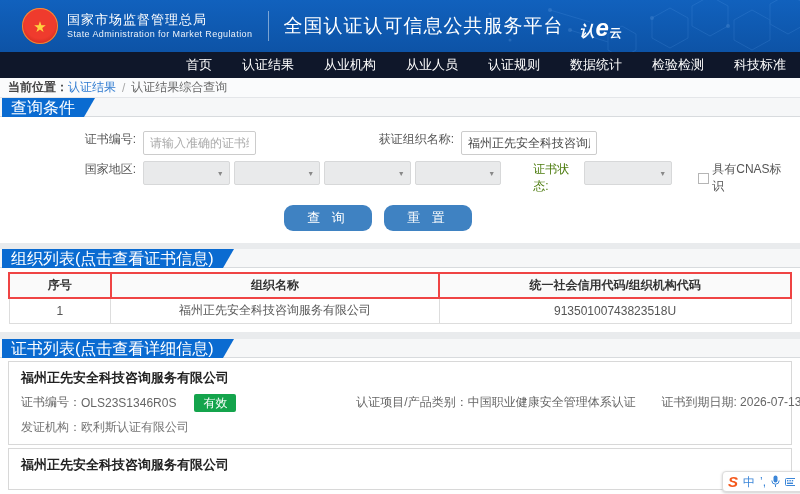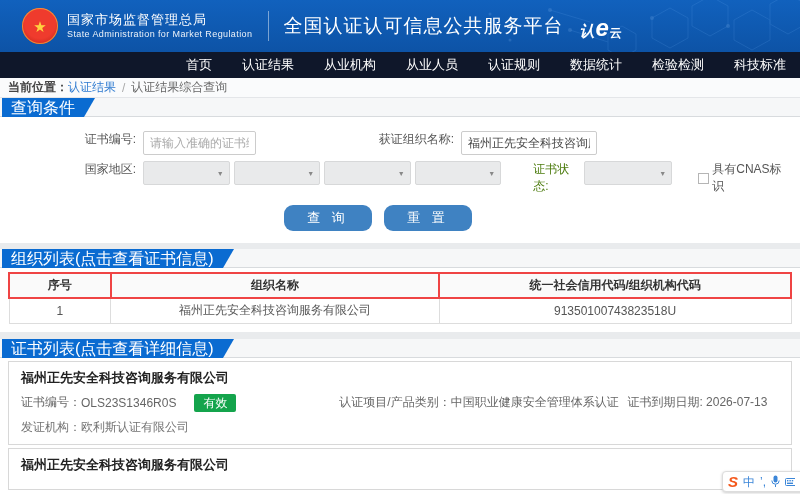--- a/index.html
+++ b/index.html
@@ -86,21 +86,21 @@
   table.org-table { width:100%; border-collapse:collapse; font-size:12px; }
   .org-table th {
     background:#fafafa; border:2px solid #ef4444; height:25px; font-weight:bold; color:#333;
   }
   .org-table td { border:1px solid #ddd; height:25px; text-align:center; color:#555; cursor:pointer; }
   .col-idx { width:13%; } .col-name { width:42%; } .col-code { width:45%; }
   
   .cert-panel { background:#fff; padding:3px 8px 8px 8px; }
   .cert-card { border:1px solid #d8d8d8; background:#fff; padding:7px 12px 8px 12px; margin-bottom:3px; cursor:pointer; }
   .cert-org { font-size:13px; font-weight:bold; color:#222; margin-bottom:7px; }
-  .cert-detail { display:grid; grid-template-columns:42% 38% 20%; align-items:center; color:#666; }
+  .cert-detail { display:grid; grid-template-columns:42% 38% 20%; align-items:center; color:#666;gap:17px; }
   .cert-no-group { display:flex; align-items:center; }
   .badge {
     background:#14a44c; color:#fff; font-size:12px; padding:2px 9px;
     border-radius:2px; margin-left:18px; line-height:1.2;
   }
   .cert-issuer { margin-top:7px; color:#737373; }
   
   .ime-bar {
     position:absolute; right:-6px; bottom:2px; height:21px; width:84px;
     background:#fff; border:1px solid #ddd; border-radius:4px;

